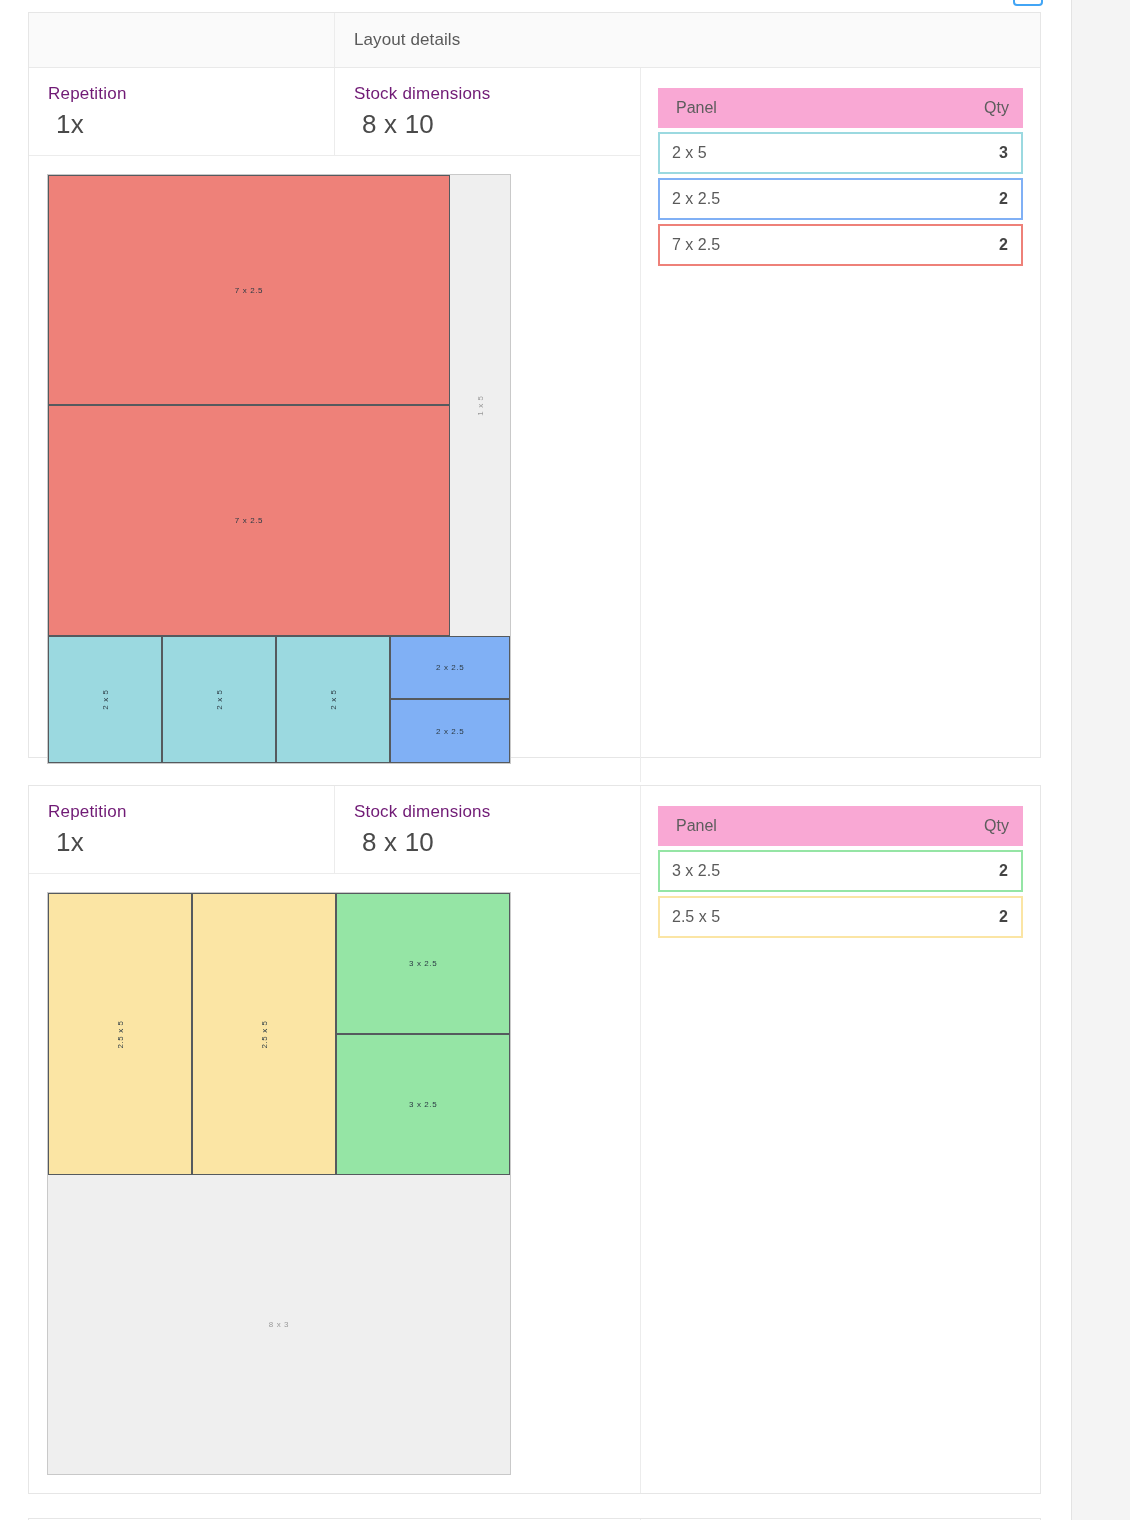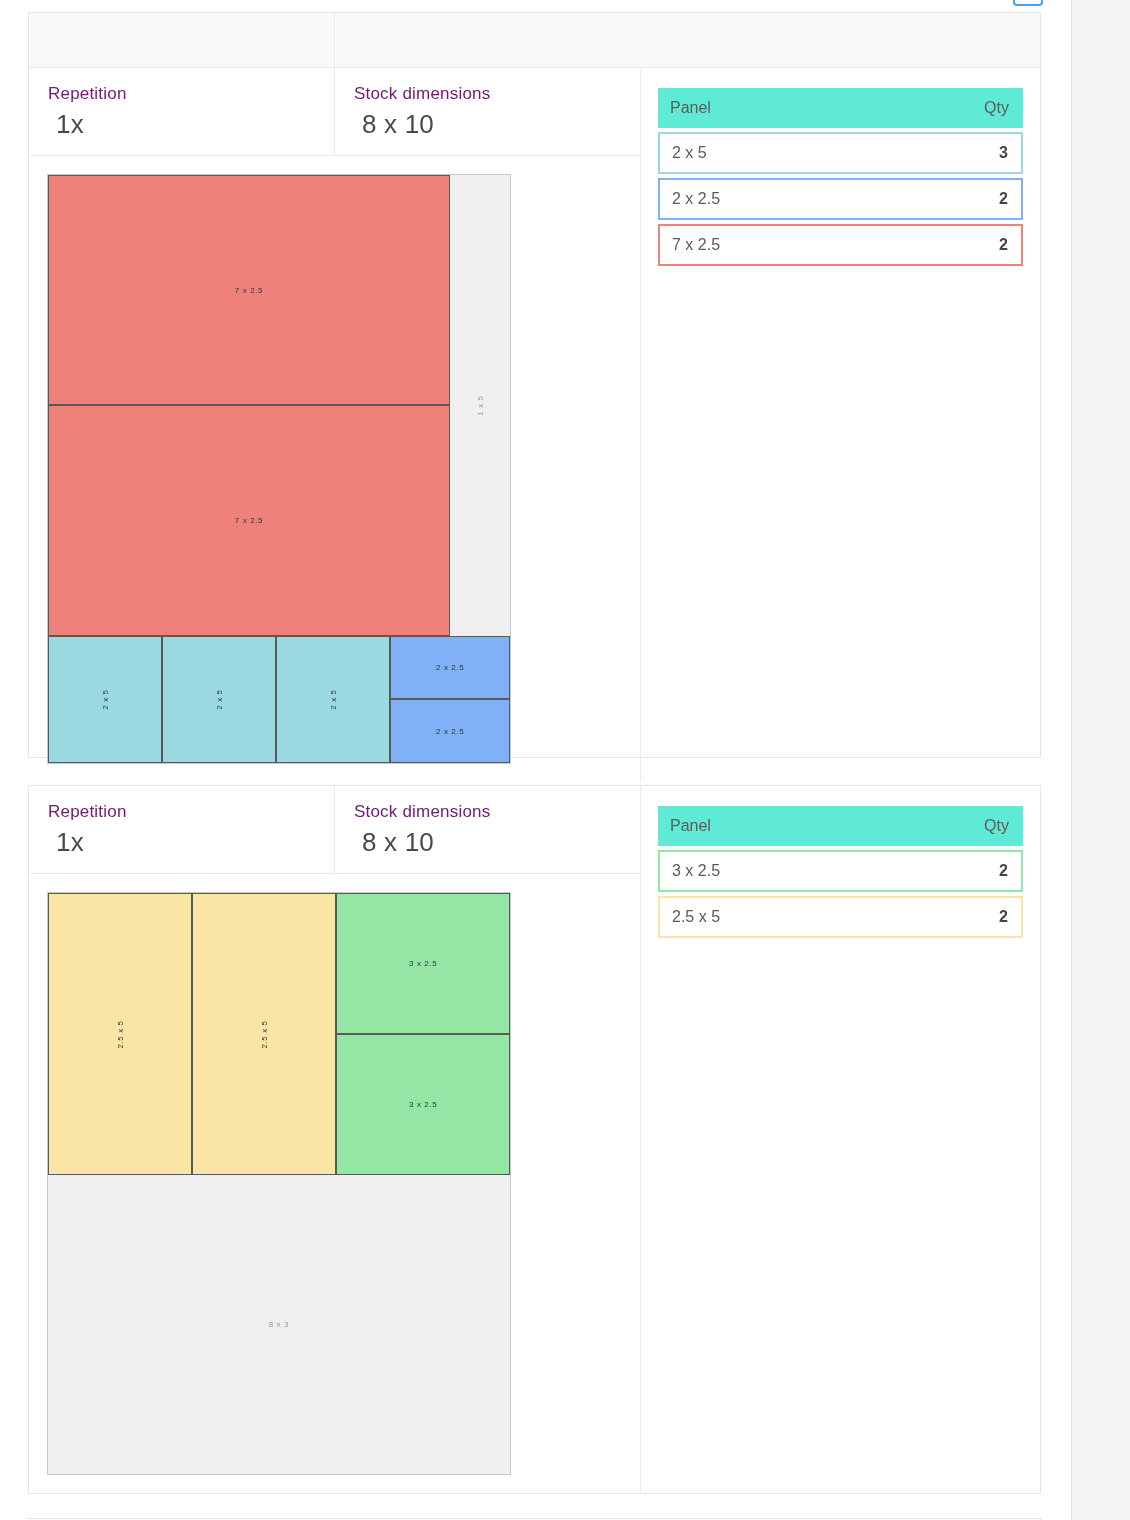--- a/index.html
+++ b/index.html
@@ -121,22 +121,22 @@
     letter-spacing: .6px;
     white-space: nowrap;
   }
   .waste.vert .waste-label { transform: rotate(-90deg); }
 
   
   .ptable { width: 100%; }
   .ptable-head {
     display: flex;
     justify-content: space-between;
-    background: #5eead4;
-    padding: 11px 14px 11px 12px;
+    background: #f9a8d4;
+    padding: 11px 14px 11px 18px;
     font-size: 16px;
     color: #5d5d5d;
   }
   .prow {
     display: flex;
     justify-content: space-between;
     align-items: center;
     background: #ffffff;
     border: 2px solid #cccccc;
     padding: 10px 13px 10px 12px;
@@ -152,20 +152,23 @@
 <div class="page">
 
   <div class="outside-gutter"></div>
 
   <div class="top-chip"></div>
 
   <div class="card card-1">
 
     <div class="card-head">
       <div class="head-left"></div>
+      <div class="head-right">
+        <span class="head-title">Layout details</span>
+      </div>
     </div>
 
     <div class="card-body">
 
       <div class="body-left">
         <div class="meta-row">
           <div class="meta-cell first">
             <div class="meta-label">Repetition</div>
             <div class="meta-value">1x</div>
           </div>

